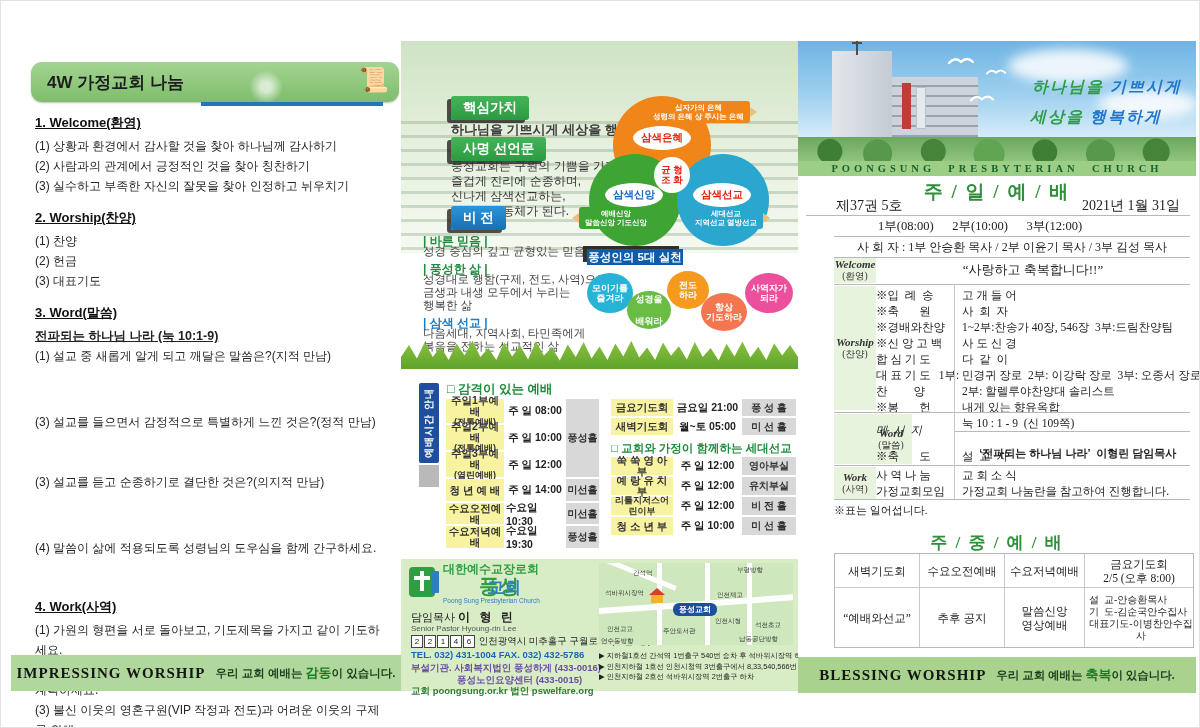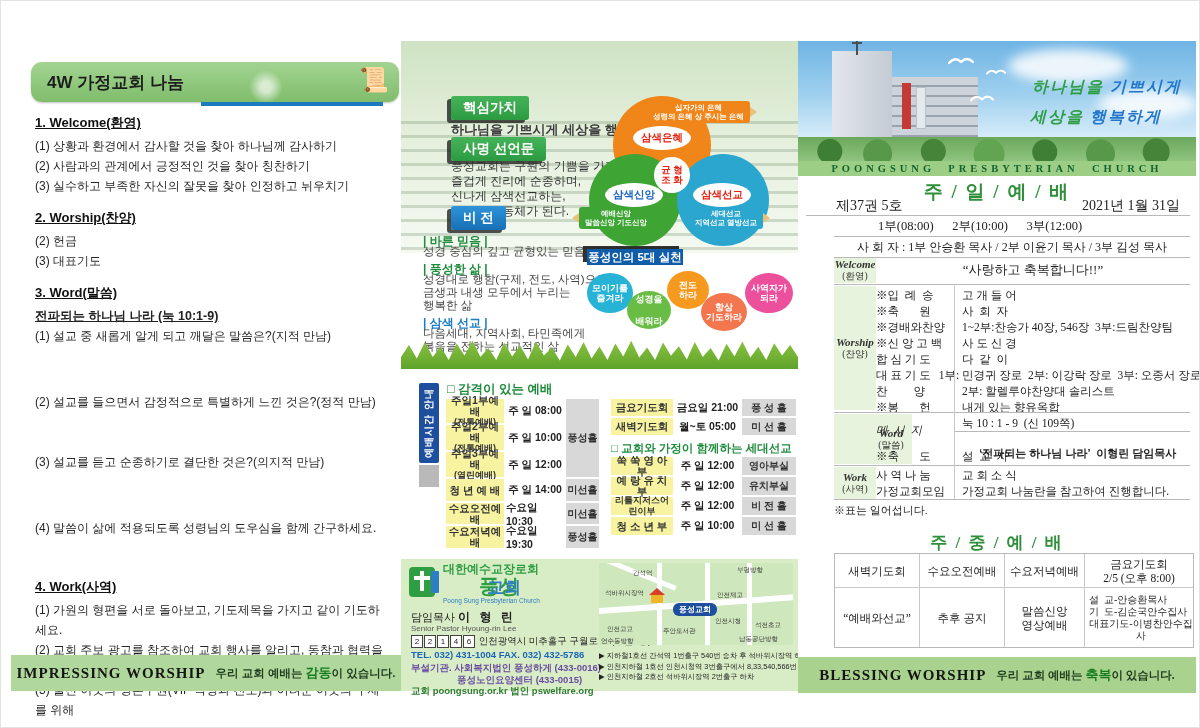--- a/index.html
+++ b/index.html
@@ -191,27 +191,28 @@
       <span class="lp-scroll">📜</span>
     </div>
     <div class="lp-underline"></div>
     <div class="lp-body">
       <p class="lp-sec-title">1. Welcome(환영)</p>
       <p class="lp-item">(1) 상황과 환경에서 감사할 것을 찾아 하나님께 감사하기</p>
       <p class="lp-item">(2) 사람과의 관계에서 긍정적인 것을 찾아 칭찬하기</p>
       <p class="lp-item">(3) 실수하고 부족한 자신의 잘못을 찾아 인정하고 뉘우치기</p>
 
       <p class="lp-sec-title mt14">2. Worship(찬양)</p>
+      <p class="lp-item">(1) 찬양</p>
       <p class="lp-item">(2) 헌금</p>
       <p class="lp-item">(3) 대표기도</p>
 
       <p class="lp-sec-title mt14">3. Word(말씀)</p>
       <p class="lp-sub">전파되는 하나님 나라 (눅 10:1-9)</p>
       <p class="lp-item">(1) 설교 중 새롭게 알게 되고 깨달은 말씀은?(지적 만남)</p>
-      <p class="lp-item mt46">(2) 설교를 들으면서 감정적으로 특별하게 느낀 것은?(정적 만남)</p>
+      <p class="lp-item mt46">(3) 설교를 들으면서 감정적으로 특별하게 느낀 것은?(정적 만남)</p>
       <p class="lp-item mt40">(3) 설교를 듣고 순종하기로 결단한 것은?(의지적 만남)</p>
       <p class="lp-item mt46">(4) 말씀이 삶에 적용되도록 성령님의 도우심을 함께 간구하세요.</p>
 
       <p class="lp-sec-title mt40">4. Work(사역)</p>
       <p class="lp-item">(1) 가원의 형편을 서로 돌아보고, 기도제목을 가지고 같이 기도하세요.</p>
       <p class="lp-item">(2) 교회 주보 광고를 참조하여 교회 행사를 알리고, 동참과 협력을 계획하세요.</p>
       <p class="lp-item">(3) 불신 이웃의 영혼구원(VIP 작정과 전도)과 어려운 이웃의 구제를 위해</p>
 
     </div>
     <div class="lp-footer">

